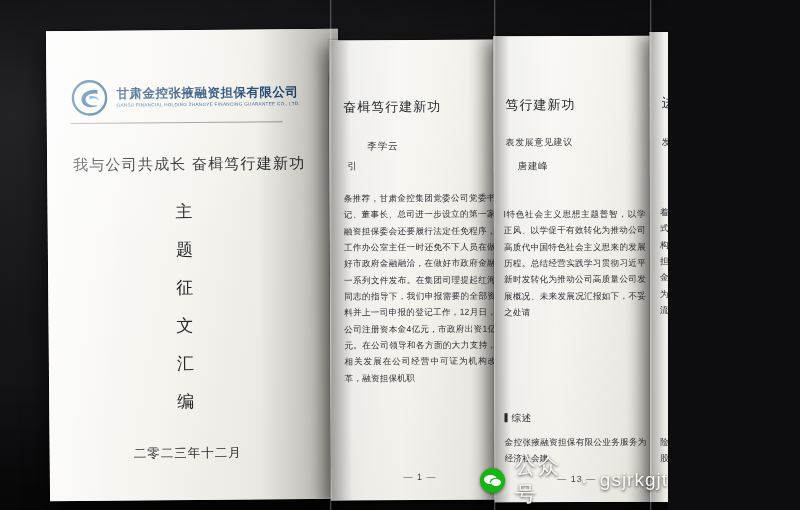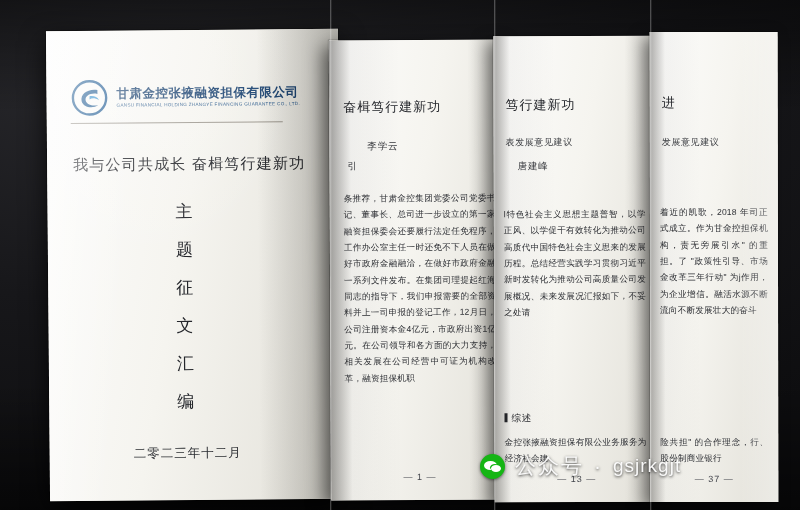--- a/index.html
+++ b/index.html
@@ -1,17 +1,17 @@
 <!DOCTYPE html>
 <html><head>
 <meta charset="utf-8">
 <style>
   html,body{margin:0;padding:0;background:#0d0d0f;}
   body{width:800px;height:510px;overflow:hidden;font-family:"Liberation Sans",sans-serif;}
-  #scene{position:relative;width:800px;height:510px;background:#151519;overflow:hidden;}
+  #scene{position:relative;width:668px;height:510px;background:#151519;overflow:hidden;}
 
   
   .backdrop{position:absolute;inset:0;
     background:
       radial-gradient(120% 90% at 20% 10%, #2a2a2e 0%, #17171a 55%, #0e0e10 100%);
   }
   .backdrop:after{content:"";position:absolute;inset:0;
     background:linear-gradient(180deg, rgba(0,0,0,.45) 0%, rgba(0,0,0,0) 22%, rgba(0,0,0,0) 75%, rgba(0,0,0,.55) 100%);
   }
 

